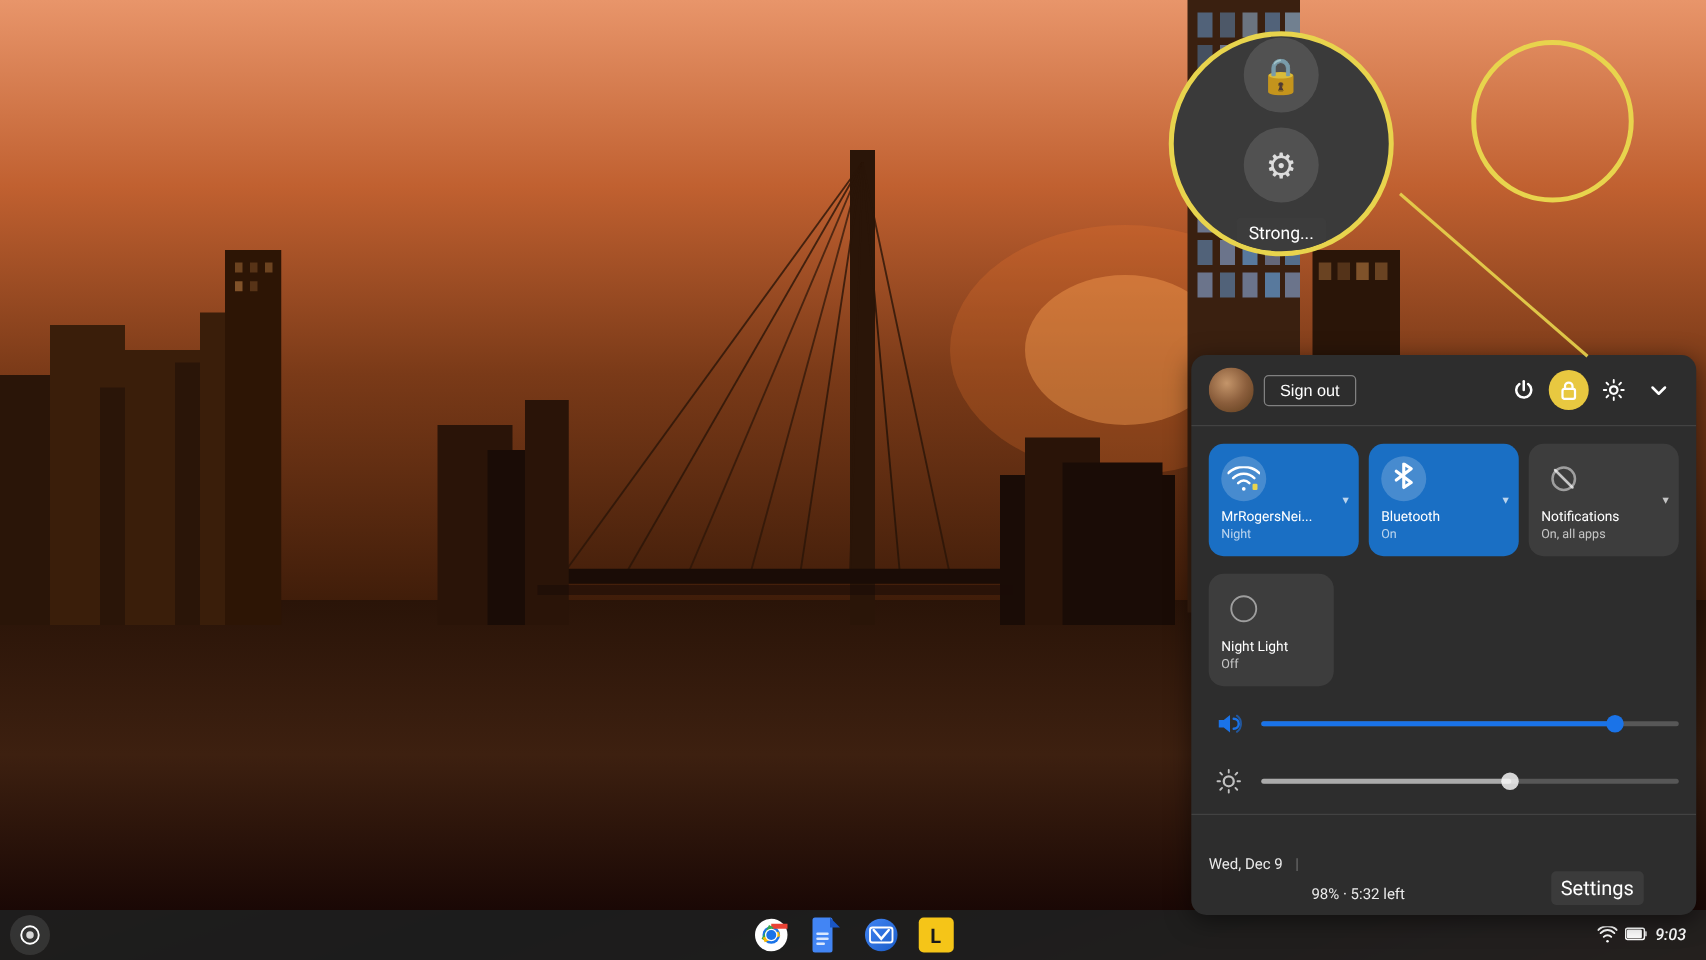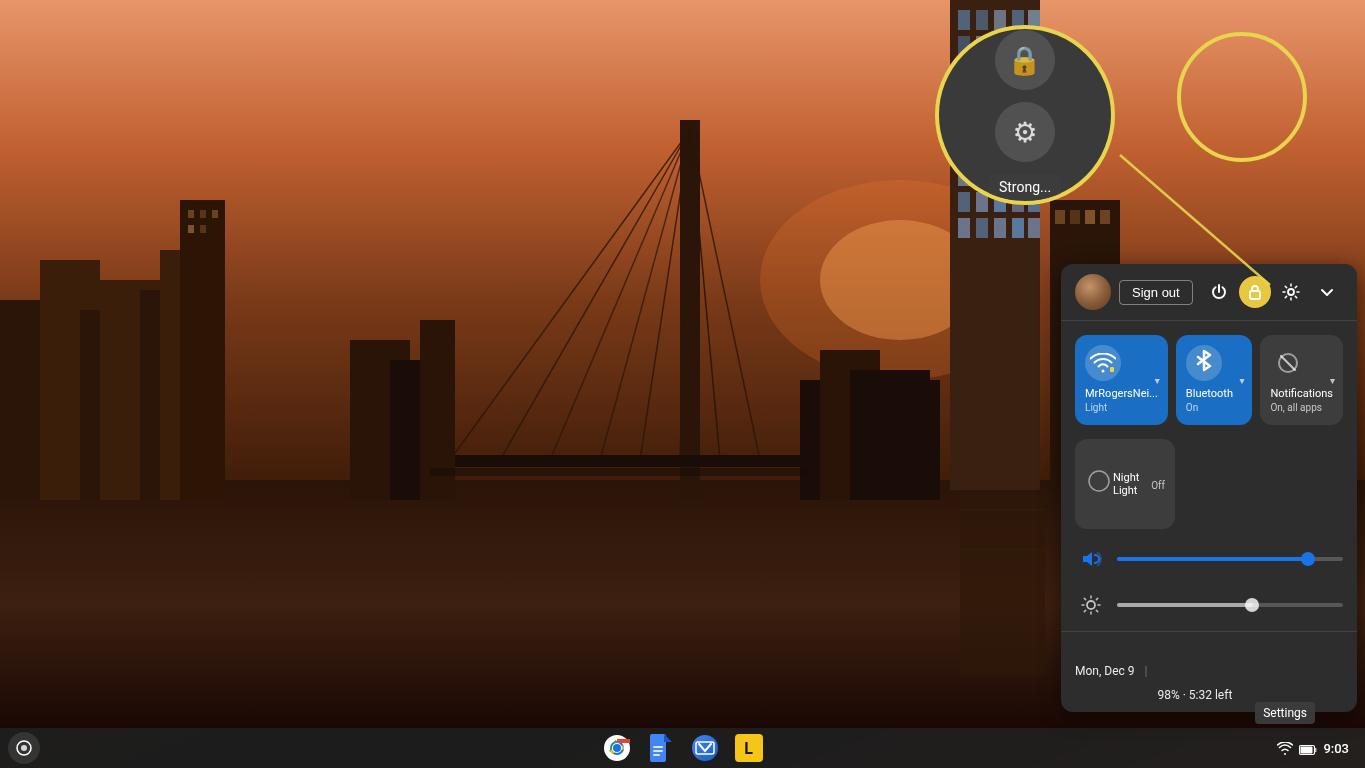--- a/index.html
+++ b/index.html
@@ -148,41 +148,42 @@
 
     
     #taskbar-right {
       display: flex;
       align-items: center;
       gap: 6px;
     }
 
     #system-tray {
       display: flex;
-      align-items: flex-end;
+      align-items: flex-start;
       gap: 4px;
       padding: 4px 8px;
       border-radius: 4px;
       cursor: pointer;
       color: white;
       font-size: 12px;
+      font-style: italic;
     }
 
     #clock {
       color: white;
       font-size: 13px;
       font-weight: 500;
     }
 
     
     #quick-settings {
       position: absolute;
-      bottom: 56px;
+      bottom: 36px;
       right: 8px;
-      width: 296px;
+      width: 404px;
       background: #2d2d2d;
       border-radius: 12px;
       z-index: 200;
       overflow: hidden;
       box-shadow: 0 4px 20px rgba(0,0,0,0.5);
     }
 
     
     #qs-header {
       display: flex;
@@ -307,22 +308,22 @@
     
     #qs-tiles-row2 {
       padding: 0 14px 14px;
     }
 
     .qs-tile-single {
       background: rgba(255,255,255,0.08);
       border-radius: 12px;
       padding: 10px;
       display: flex;
-      flex-direction: row;
-      align-items: center;
+      flex-direction: column;
+      align-items: flex-start;
       cursor: pointer;
       width: 100px;
       min-height: 90px;
     }
 
     
     #qs-sliders {
       padding: 0 14px 10px;
       display: flex;
       flex-direction: column;
@@ -395,21 +396,21 @@
       color: rgba(255,255,255,0.9);
       font-size: 12px;
       margin-top: 48px;
     }
 
     
     #settings-tooltip {
       position: absolute;
       background: rgba(60,60,60,0.95);
       color: white;
-      font-size: 12px;
+      font-size: 16px;
       padding: 4px 8px;
       border-radius: 4px;
       bottom: 44px;
       right: 50px;
       white-space: nowrap;
       z-index: 300;
       pointer-events: none;
     }
 
     
@@ -700,21 +701,21 @@
         <svg width="26" height="20" viewBox="0 0 26 20" fill="none" xmlns="http://www.w3.org/2000/svg">
           <path d="M13 16.5a1.5 1.5 0 1 0 0 3 1.5 1.5 0 0 0 0-3z" fill="white"></path>
           <path d="M8.5 13.5C9.9 12.1 11.4 11.3 13 11.3c1.6 0 3.1.8 4.5 2.2" stroke="white" stroke-width="2" stroke-linecap="round" fill="none"></path>
           <path d="M4.5 9.5C6.7 7.3 9.7 6 13 6c3.3 0 6.3 1.3 8.5 3.5" stroke="white" stroke-width="2" stroke-linecap="round" fill="none"></path>
           <path d="M0.5 5.5C3.6 2.4 8.1 0.5 13 0.5c4.9 0 9.4 1.9 12.5 5" stroke="white" stroke-width="2" stroke-linecap="round" fill="none"></path>
 
           <rect x="20" y="14" width="4" height="5" rx="1" fill="#e8d44d"></rect>
         </svg>
       </div>
       <div class="qs-tile-name">MrRogersNei...</div>
-      <div class="qs-tile-status">Light</div>
+      <div class="qs-tile-status">Night</div>
       <div class="tile-dropdown-arrow">▾</div>
     </div>
 
     <div class="qs-tile active">
       <div class="qs-tile-icon">
         <svg width="22" height="26" viewBox="0 0 22 26" fill="none" xmlns="http://www.w3.org/2000/svg">
           <path d="M5 7l12 9-6 4V1l6 4-12 9" stroke="white" stroke-width="2.5" stroke-linecap="round" stroke-linejoin="round" fill="none"></path>
         </svg>
       </div>
       <div class="qs-tile-name">Bluetooth</div>
@@ -774,21 +775,21 @@
       </div>
       <div class="slider-track" style="position:relative;">
         <div class="slider-fill" style="width:60%; background: rgba(255,255,255,0.5); position:relative;">
           <div class="slider-thumb" style="right:-6px; background:rgba(255,255,255,0.8);"></div>
         </div>
       </div>
     </div>
   </div>
 
   <div id="qs-footer">
-    <span id="qs-date">Mon, Dec 9</span>
+    <span id="qs-date">Wed, Dec 9</span>
     <span id="qs-divider">|</span>
     <span id="qs-battery">98% · 5:32 left</span>
   </div>
 </div>
 
 <div id="settings-tooltip">Settings</div>
 
 <div id="taskbar">
   <div id="taskbar-left">
     <button id="launcher-btn">

